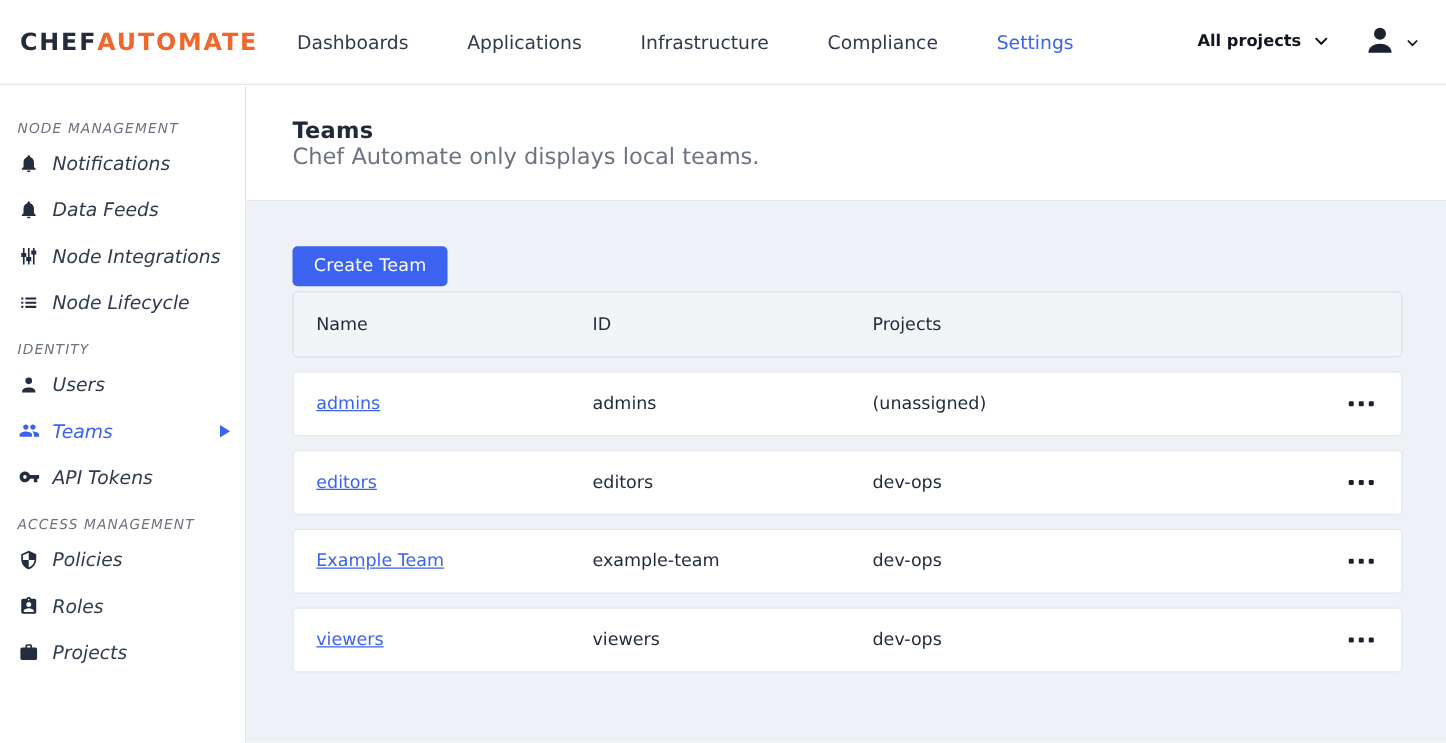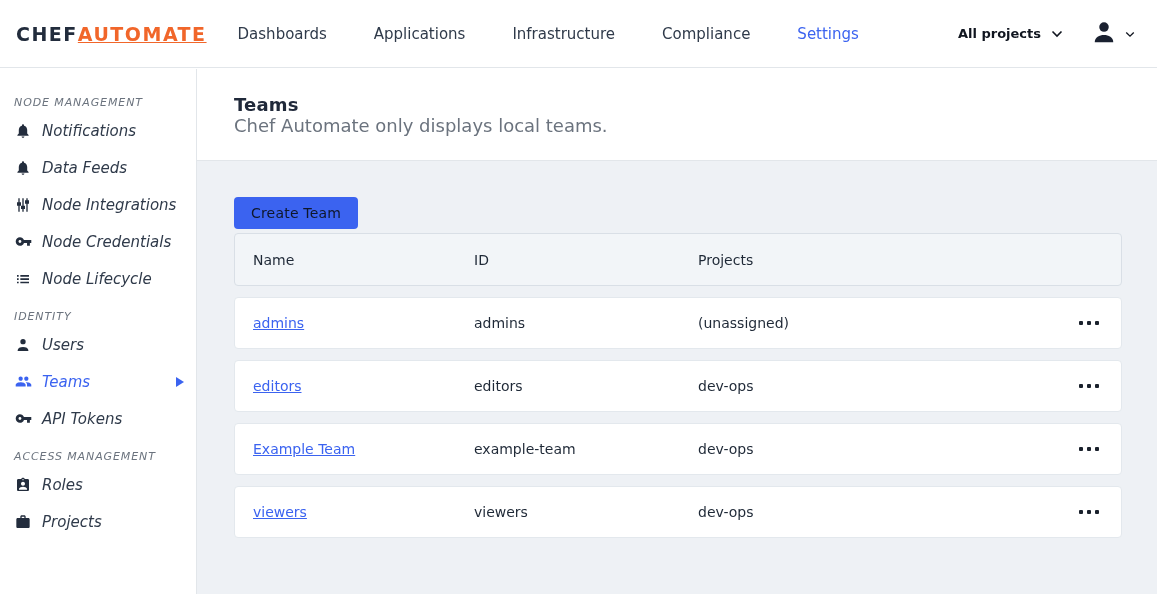--- a/index.html
+++ b/index.html
@@ -14,21 +14,21 @@
     --thead-bg:#f2f5f8;
   }
   *{margin:0;padding:0;box-sizing:border-box;}
   html,body{width:1157px;height:594px;overflow:hidden;}
   body{font-family:"DejaVu Sans","Liberation Sans",sans-serif;background:#fff;color:var(--text);}
 
   
   .topbar{height:68px;background:#fff;border-bottom:1px solid var(--border);display:flex;align-items:center;padding:0 22px 0 16px;}
   .logo{font-size:19px;font-weight:700;letter-spacing:1.5px;white-space:nowrap;cursor:default;}
   .logo .chef{color:var(--dark);}
-  .logo .automate{color:var(--orange);font-weight:600;text-decoration:underline;}
+  .logo .automate{color:var(--orange);font-weight:600;}
   .topnav{display:flex;align-items:center;margin-left:31px;gap:47px;}
   .topnav a{font-size:15px;color:var(--text);text-decoration:none;cursor:pointer;}
   .topnav a.active{color:var(--blue);}
   .topbar-right{margin-left:auto;display:flex;align-items:center;gap:28px;}
   .projects-dd{display:flex;align-items:center;gap:10px;font-size:13px;font-weight:700;color:#10151f;cursor:pointer;background:none;border:none;font-family:inherit;}
   .user-dd{display:flex;align-items:center;gap:8px;cursor:pointer;background:none;border:none;}
   .chev{display:inline-block;}
 
   
   .sidebar{position:absolute;top:69px;left:0;bottom:0;width:197px;background:#fff;border-right:1px solid var(--border);padding-top:14px;font-style:italic;}
@@ -39,21 +39,21 @@
   .side-item.active .ico{color:var(--blue);}
   .side-item .expander{margin-left:auto;display:flex;align-items:center;}
 
   
   .main{margin-left:197px;height:calc(594px - 68px);display:flex;flex-direction:column;}
   .page-head{background:#fff;border-bottom:1px solid var(--border);padding:26px 0 0 37px;height:93px;flex:0 0 93px;}
   .page-title{font-size:18px;font-weight:700;color:#20293a;letter-spacing:.2px;}
   .page-subtitle{font-size:18px;color:var(--muted);}
   .page-body{background:var(--page-bg);flex:1;padding:36px 35px 0 37px;}
 
-  .btn-primary{display:inline-block;background:var(--blue);color:#0f172a;font-size:14px;font-family:inherit;border:none;border-radius:4px;padding:8px 17px;height:32px;line-height:16px;cursor:pointer;letter-spacing:.2px;}
+  .btn-primary{display:inline-block;background:var(--blue);color:#ffffff;font-size:14px;font-family:inherit;border:none;border-radius:4px;padding:8px 17px;height:32px;line-height:16px;cursor:pointer;letter-spacing:.2px;}
 
   .table{margin-top:4px;}
   .trow{display:grid;grid-template-columns:239px 224px 1fr 64px;align-items:center;}
   .thead{height:53px;background:var(--thead-bg);border:1px solid var(--table-border);border-radius:4px;font-size:14px;color:#1f2937;}
   .tcard{height:52px;background:#fff;border:1px solid #e3e8ed;border-radius:4px;margin-top:11px;font-size:14px;color:#1f2937;}
   .cell-first{padding-left:18px;}
   .name-link{color:var(--blue);text-decoration:underline;cursor:pointer;}
   .menu-btn{background:none;border:none;cursor:pointer;display:flex;gap:4px;align-items:center;justify-content:flex-end;padding:10px 22px 10px 0;justify-self:end;}
   .menu-btn i{width:4px;height:4px;background:#1a212c;border-radius:1px;display:block;}
 </style>
@@ -119,28 +119,20 @@
   <a class="side-item">
     <span class="ico">
         <svg width="16" height="16" viewBox="0 0 24 24" fill="currentColor">
           <path d="M5 2h2v6h2v5H7v9H5v-9H3V8h2V2zm12 0h2v3h2v5h-2v12h-2V10h-2V5h2V2zm-6 0h2v11h2v5h-2v4h-2v-4H9v-5h2V2z"></path>
         </svg>
       </span>
     <span>Node Integrations</span>
   </a>
   <a class="side-item">
     <span class="ico">
-        <svg width="17" height="17" viewBox="0 0 24 24" fill="currentColor">
-          <path d="M12.65 10C11.83 7.67 9.61 6 7 6c-3.31 0-6 2.69-6 6s2.69 6 6 6c2.61 0 4.83-1.67 5.65-4H17v4h4v-4h2v-4H12.65zM7 14c-1.1 0-2-.9-2-2s.9-2 2-2 2 .9 2 2-.9 2-2 2z"></path>
-        </svg>
-      </span>
-    <span>Node Credentials</span>
-  </a>
-  <a class="side-item">
-    <span class="ico">
         <svg width="16" height="16" viewBox="0 0 24 24" fill="currentColor">
           <path d="M3 13.5h2.5v-2.5H3v2.5zm0 5h2.5V16H3v2.5zm0-10h2.5V6H3v2.5zm5 5h13v-2.5H8v2.5zm0 5h13V16H8v2.5zM8 6v2.5h13V6H8z"></path>
         </svg>
       </span>
     <span>Node Lifecycle</span>
   </a>
 
   <div class="side-label">IDENTITY</div>
 
   <a class="side-item">
@@ -169,20 +161,28 @@
     <span class="ico">
         <svg width="17" height="17" viewBox="0 0 24 24" fill="currentColor">
           <path d="M12.65 10C11.83 7.67 9.61 6 7 6c-3.31 0-6 2.69-6 6s2.69 6 6 6c2.61 0 4.83-1.67 5.65-4H17v4h4v-4h2v-4H12.65zM7 14c-1.1 0-2-.9-2-2s.9-2 2-2 2 .9 2 2-.9 2-2 2z"></path>
         </svg>
       </span>
     <span>API Tokens</span>
   </a>
 
   <div class="side-label">ACCESS MANAGEMENT</div>
 
+  <a class="side-item">
+    <span class="ico">
+        <svg width="16" height="16" viewBox="0 0 24 24" fill="currentColor">
+          <path d="M12 1L3 5v6c0 5.55 3.84 10.74 9 12 5.16-1.26 9-6.45 9-12V5l-9-4zm0 10.99h7c-.53 4.12-3.28 7.79-7 8.94V12H5V6.3l7-3.11v8.8z"></path>
+        </svg>
+      </span>
+    <span>Policies</span>
+  </a>
   <a class="side-item">
     <span class="ico">
         <svg width="16" height="16" viewBox="0 0 24 24" fill="currentColor">
           <path d="M19 3h-4.18C14.4 1.84 13.3 1 12 1c-1.3 0-2.4.84-2.82 2H5c-1.1 0-2 .9-2 2v14c0 1.1.9 2 2 2h14c1.1 0 2-.9 2-2V5c0-1.1-.9-2-2-2zm-7 0c.55 0 1 .45 1 1s-.45 1-1 1-1-.45-1-1 .45-1 1-1zm0 4c1.66 0 3 1.34 3 3s-1.34 3-3 3-3-1.34-3-3 1.34-3 3-3zm6 12H6v-1.4c0-2 4-3.1 6-3.1s6 1.1 6 3.1V19z"></path>
         </svg>
       </span>
     <span>Roles</span>
   </a>
   <a class="side-item">
     <span class="ico">

